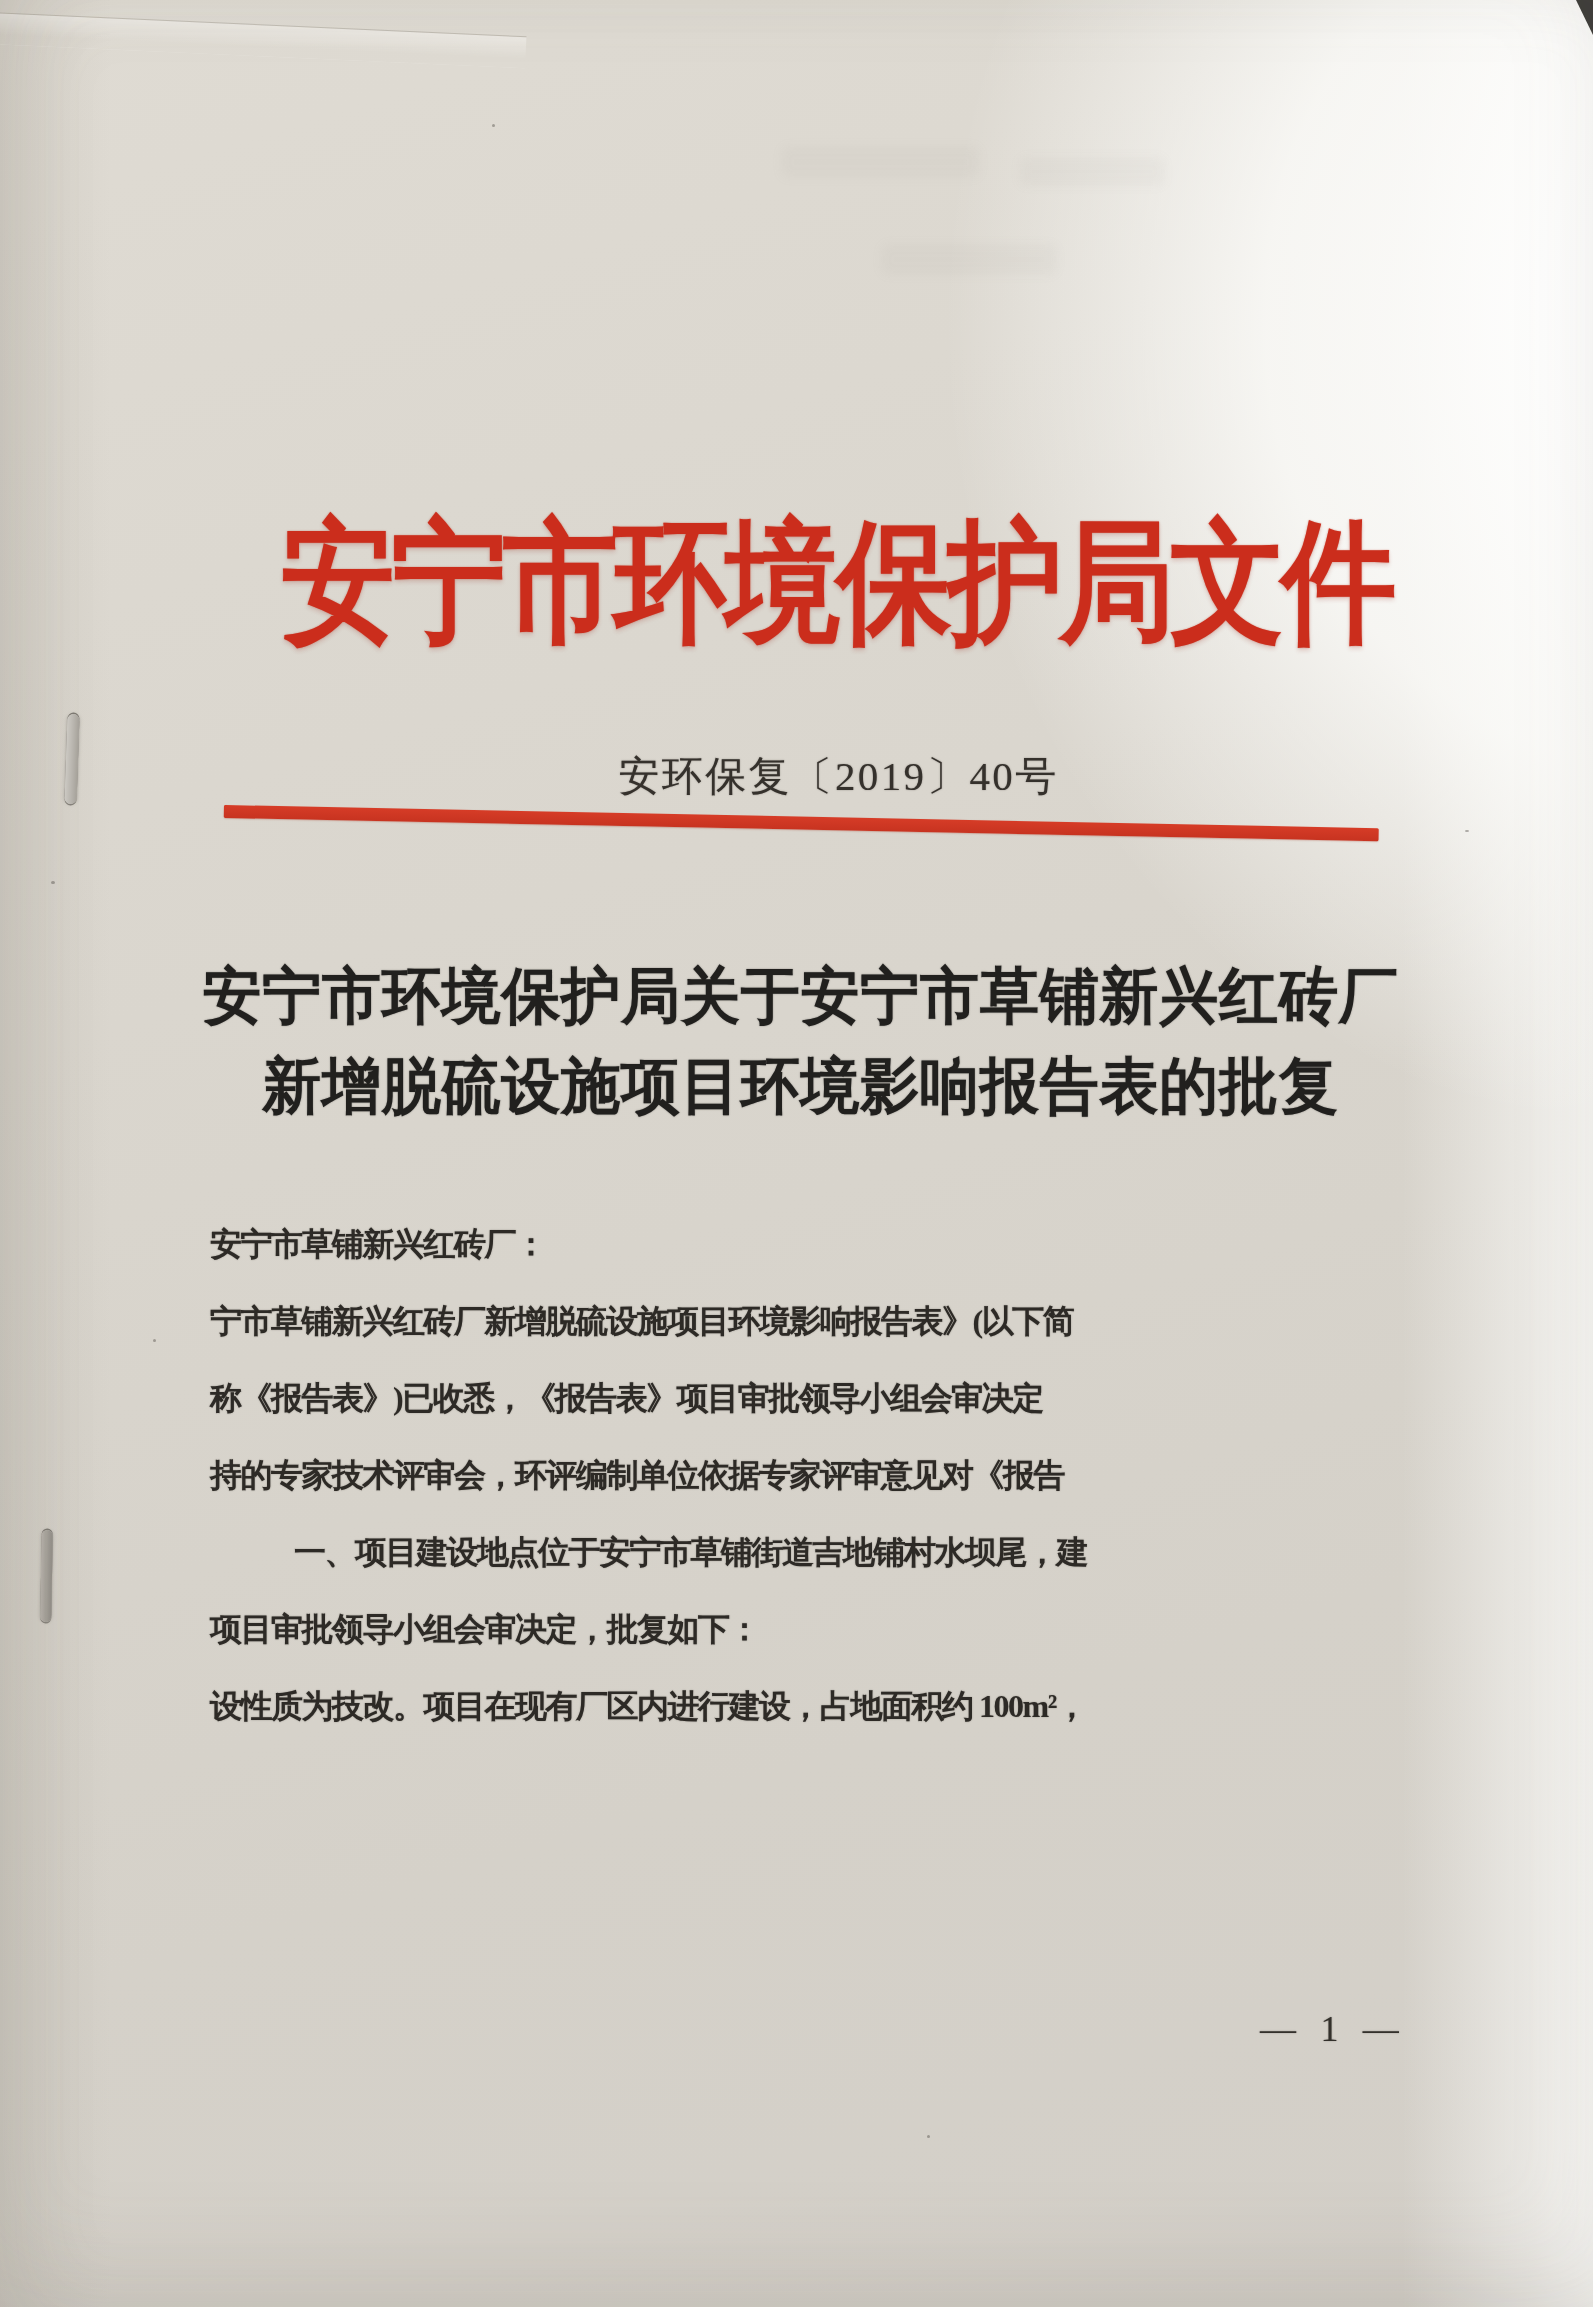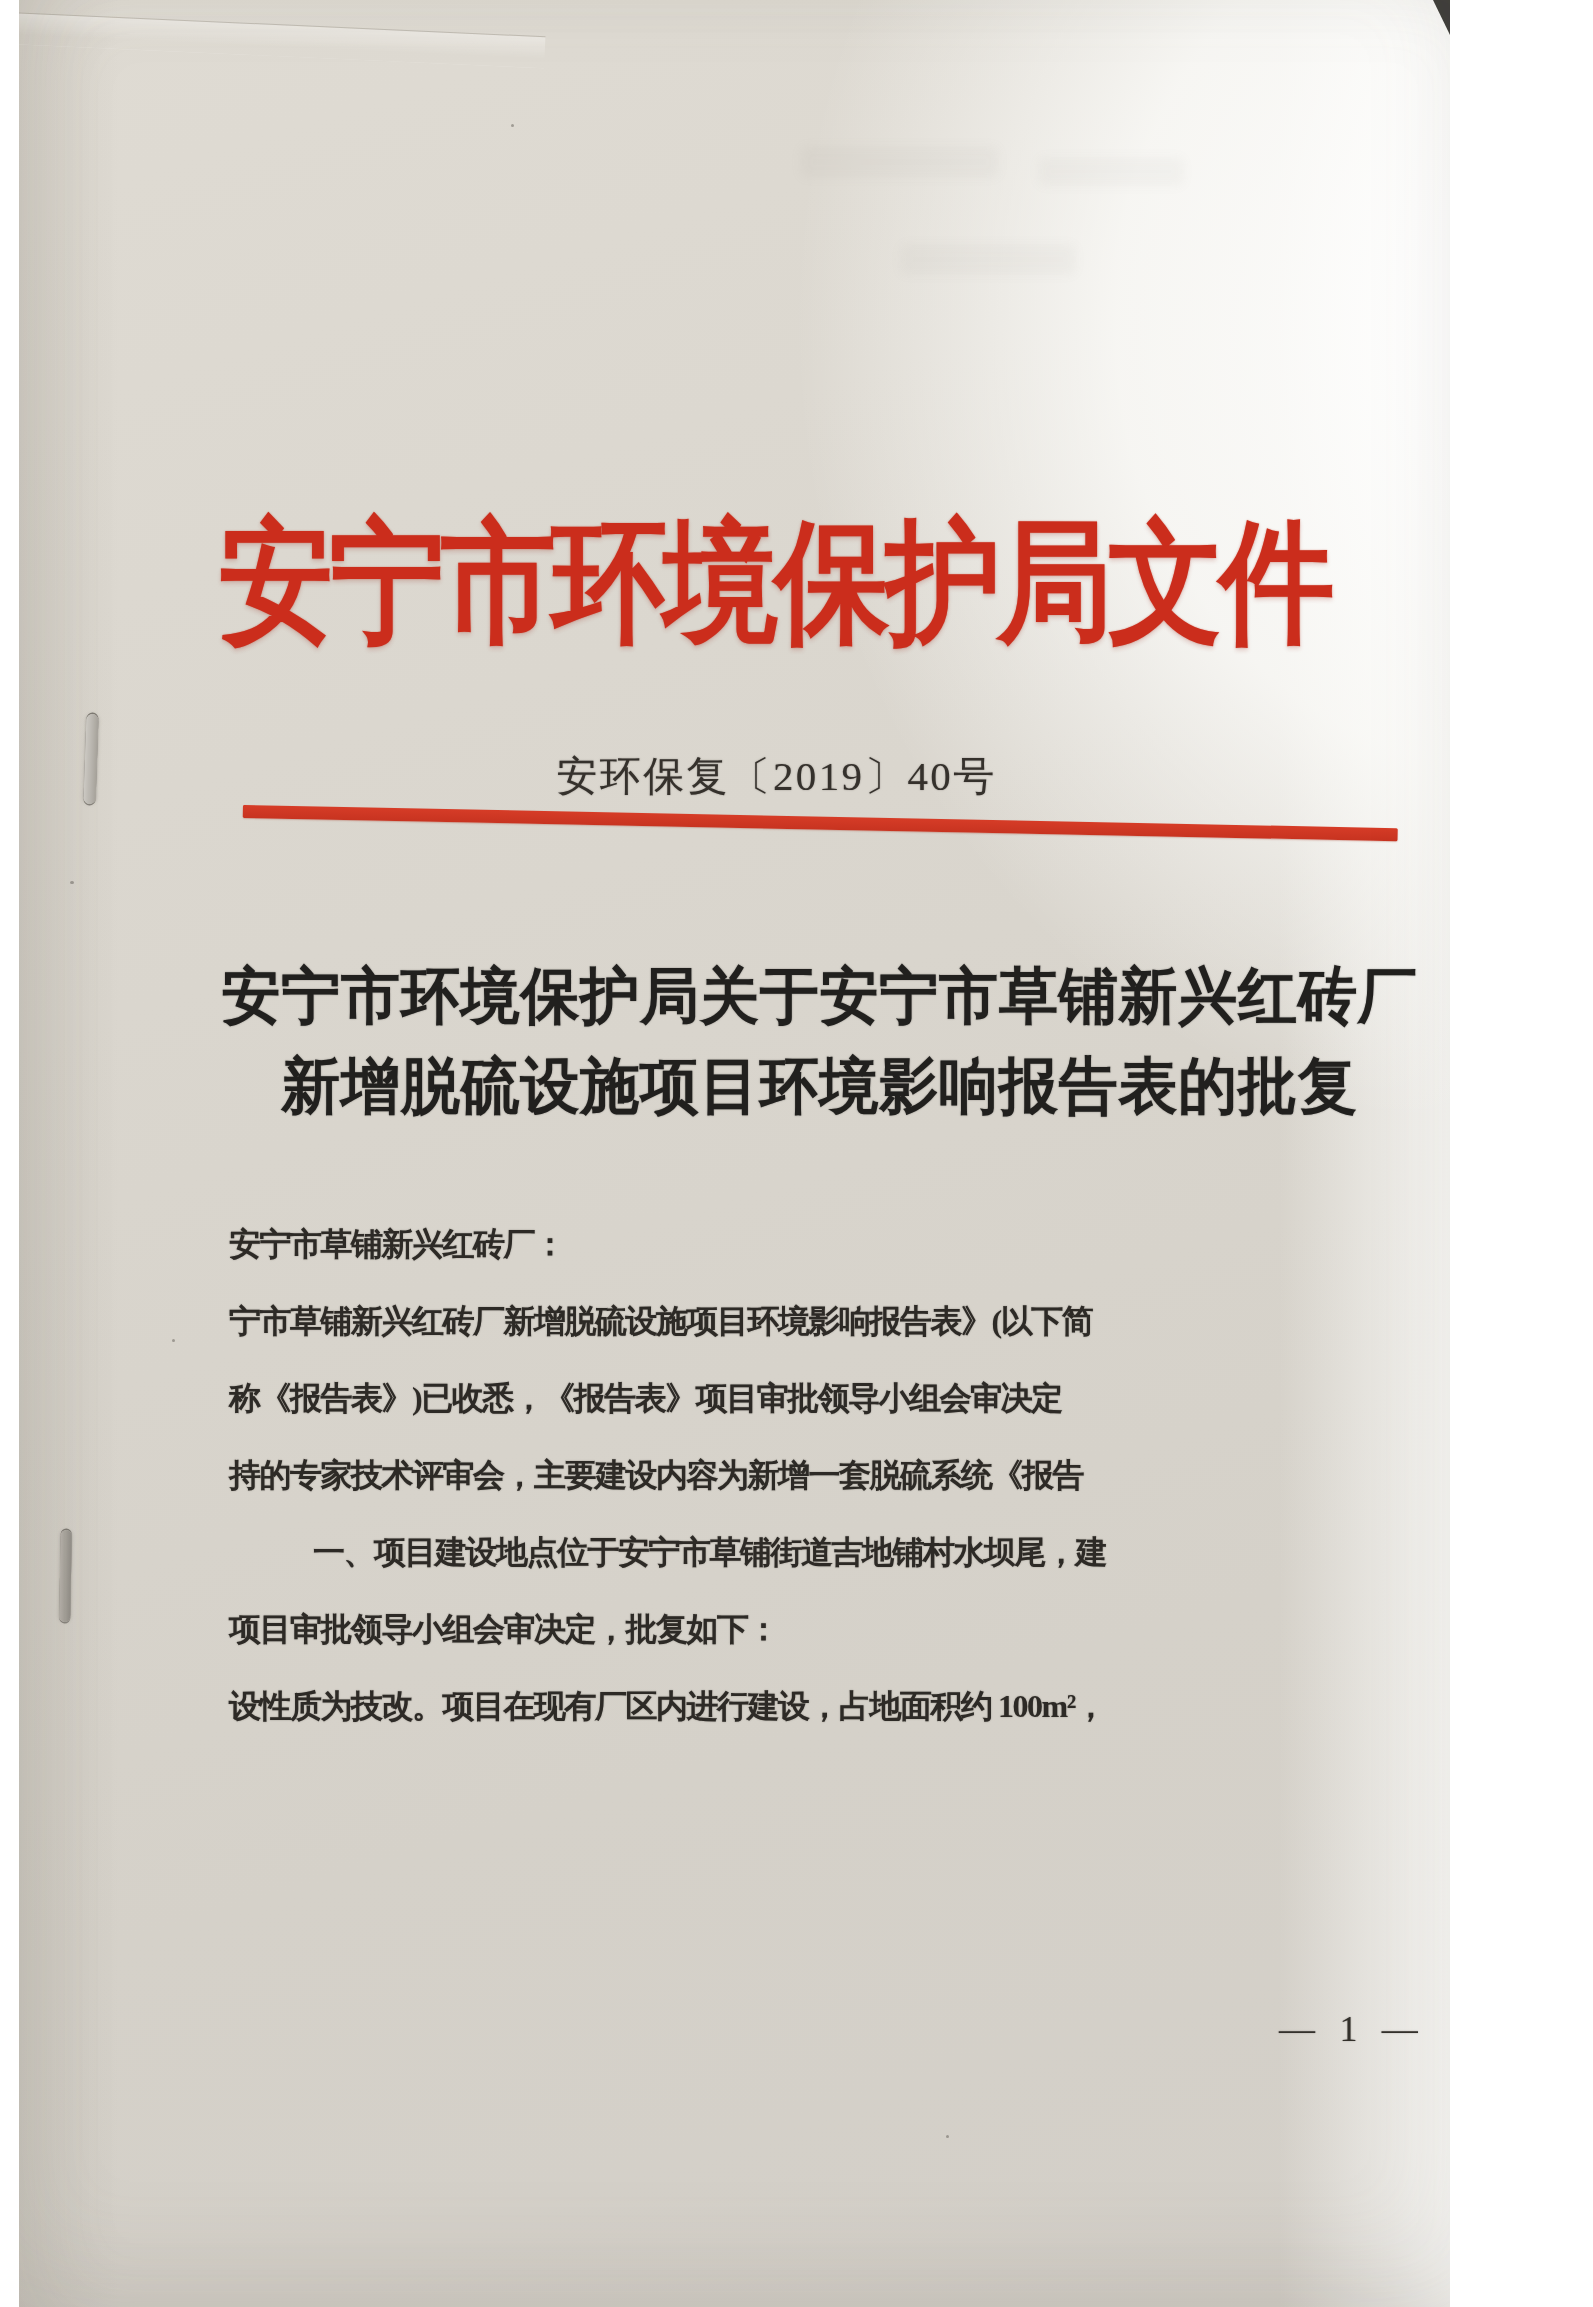--- a/index.html
+++ b/index.html
@@ -2,27 +2,26 @@
 <html style="font-size:12.3px"><head>
 <meta charset="utf-8">
 <style>
   html,body{margin:0;padding:0;}
   body{
     width:1593px;height:2307px;
     font-family:"Liberation Serif","DejaVu Serif",serif;
     overflow:hidden;
   }
   #photo{
-    position:relative;width:1431px;height:2307px;overflow:hidden;
+    position:relative;width:1593px;height:2307px;overflow:hidden;
     background:
       radial-gradient(ellipse 1149px 1302px at 104% 14%, rgba(255,255,255,.96) 0%, rgba(253,253,251,.8) 34%, rgba(250,249,246,0) 62%),
       linear-gradient(to right, rgba(255,255,255,0) 88%, rgba(251,251,249,.55) 96%, rgba(253,253,251,.85) 100%),
       linear-gradient(to right, rgba(150,143,130,.14) 0%, rgba(150,143,130,0) 7%),
       linear-gradient(163deg, #dfdbd3 0%, #dad6ce 38%, #d5d1c9 72%, #d3cfc8 100%);
-    margin-left: 19px;
   }
   
   .sheet-edge{
     position:absolute;left:-9.2px;top:12.3px;width:536px;height:31px;
     border-top:1.5px solid rgba(125,118,106,.30);
     transform:rotate(2.6deg);transform-origin:left top;
     background:linear-gradient(to bottom, rgba(244,242,238,.55), rgba(244,242,238,0) 70%);
   }
   
   .corner-mark{
@@ -140,21 +139,21 @@
 
   <div class="doc-title">
     <div>安宁市环境保护局关于安宁市草铺新兴红砖厂</div>
     <div>新增脱硫设施项目环境影响报告表的批复</div>
   </div>
 
   <div class="body-block">
     <div class="bline">安宁市草铺新兴红砖厂：</div>
     <div class="bline">宁市草铺新兴红砖厂新增脱硫设施项目环境影响报告表》(以下简</div>
     <div class="bline">称《报告表》)已收悉，《报告表》项目审批领导小组会审决定</div>
-    <div class="bline">持的专家技术评审会，主要建设内容为新增一套脱硫系统《报告</div>
+    <div class="bline">持的专家技术评审会，环评编制单位依据专家评审意见对《报告</div>
     <div class="bline ind">一、项目建设地点位于安宁市草铺街道吉地铺村水坝尾，建</div>
     <div class="bline">项目审批领导小组会审决定，批复如下：</div>
     <div class="bline">设性质为技改。项目在现有厂区内进行建设，占地面积约 100m²，</div>
   </div>
 
   <div class="page-number">— 1 —</div>
 
   <div class="vignette"></div>
 </div>
 

